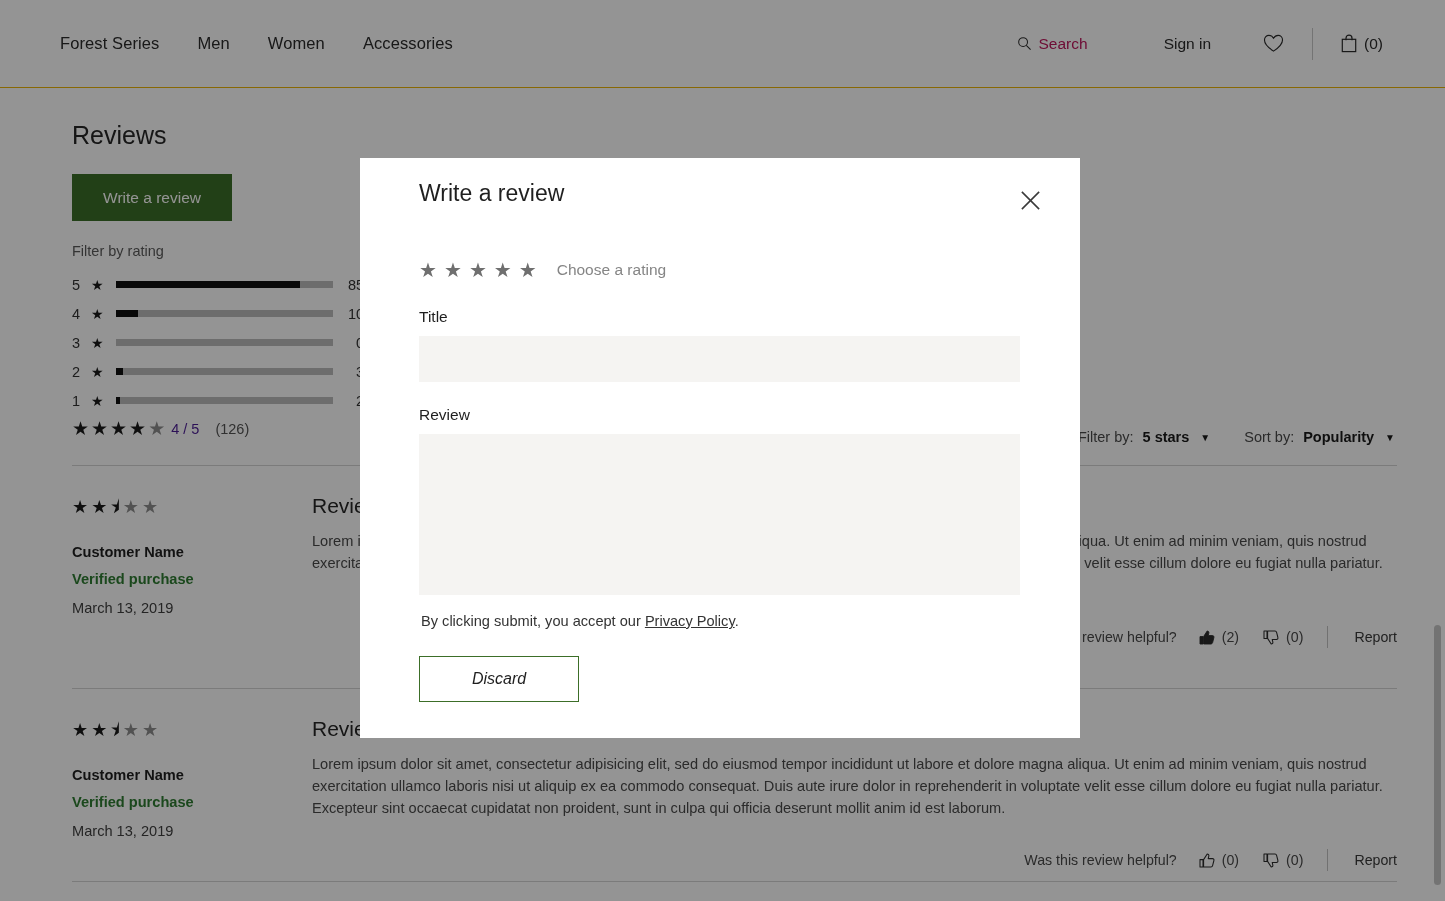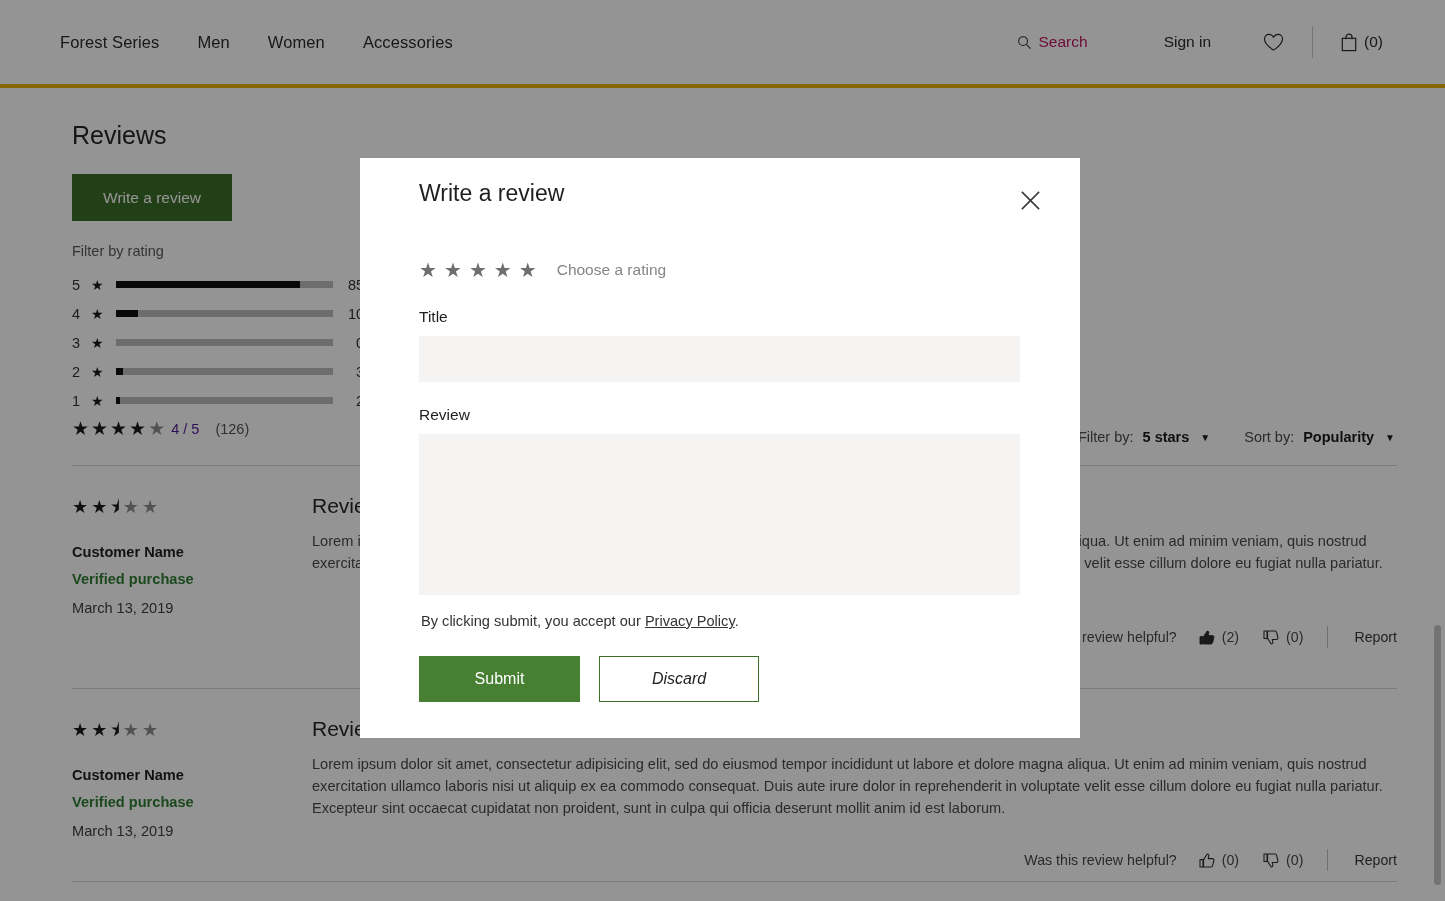--- a/index.html
+++ b/index.html
@@ -26,21 +26,21 @@
     background: rgba(0,0,0,0.42);
     z-index: 50;
     pointer-events: none;
   }
 
   
   .header {
     position: absolute; top: 0; left: 0;
     width: 1445px; height: 88px;
     background: #ffffff;
-    border-bottom: 4px solid #eab308;
+    border-bottom: 1px solid #eab308;
     display: flex; align-items: center;
   }
   .nav-left {
     display: flex; align-items: center;
     margin-left: 60px;
     gap: 38px;
   }
   .nav-link {
     font-size: 16.5px;
     color: #2b2b2b;
@@ -462,18 +462,17 @@
     <input class="field-input" style="top: 178px; height: 46px;" type="text" placeholder="">
 
     <label class="field-label" style="top:248px;">Review</label>
     <textarea class="field-input" style="top: 276px; height: 161px;" placeholder=""></textarea>
 
     <div class="legal">
       <span>By clicking submit, you accept our </span><a>Privacy Policy</a><span>.</span>
     </div>
 
     <div class="modal-actions">
-      <button class="btn-submit">Submit</button>
       <button class="btn-discard">Discard</button>
     </div>
   </div>
 
 </div>
 
 </body></html>

